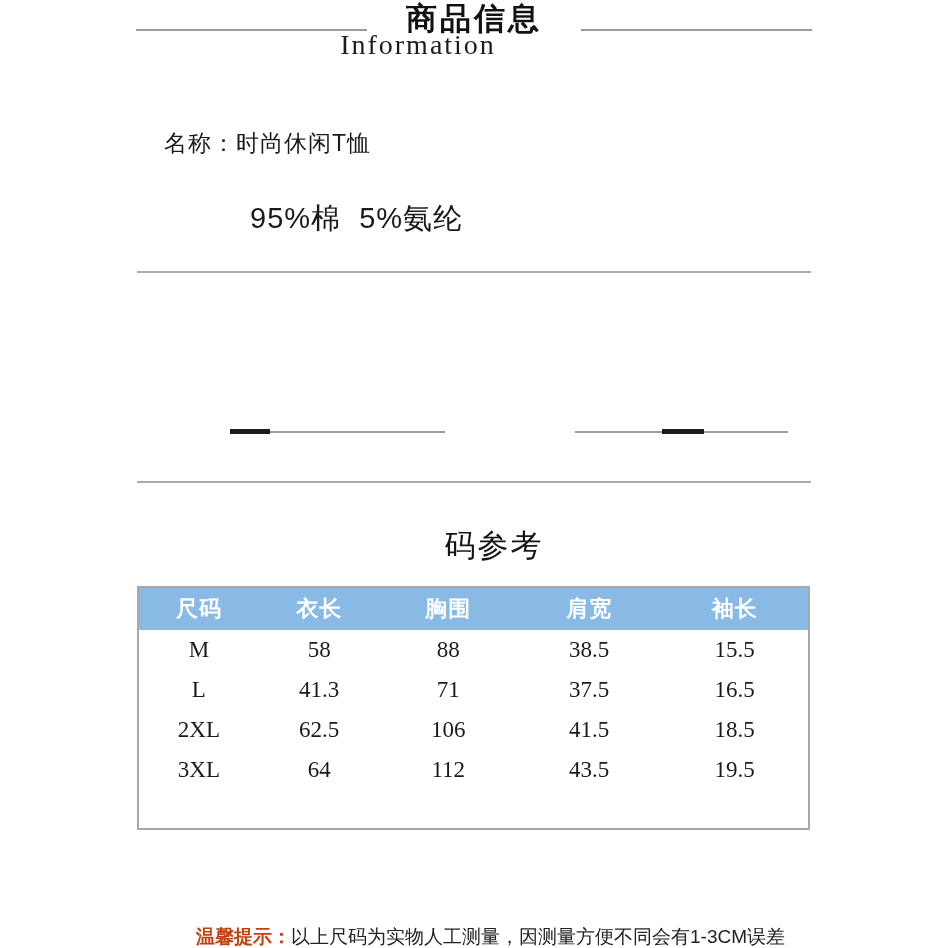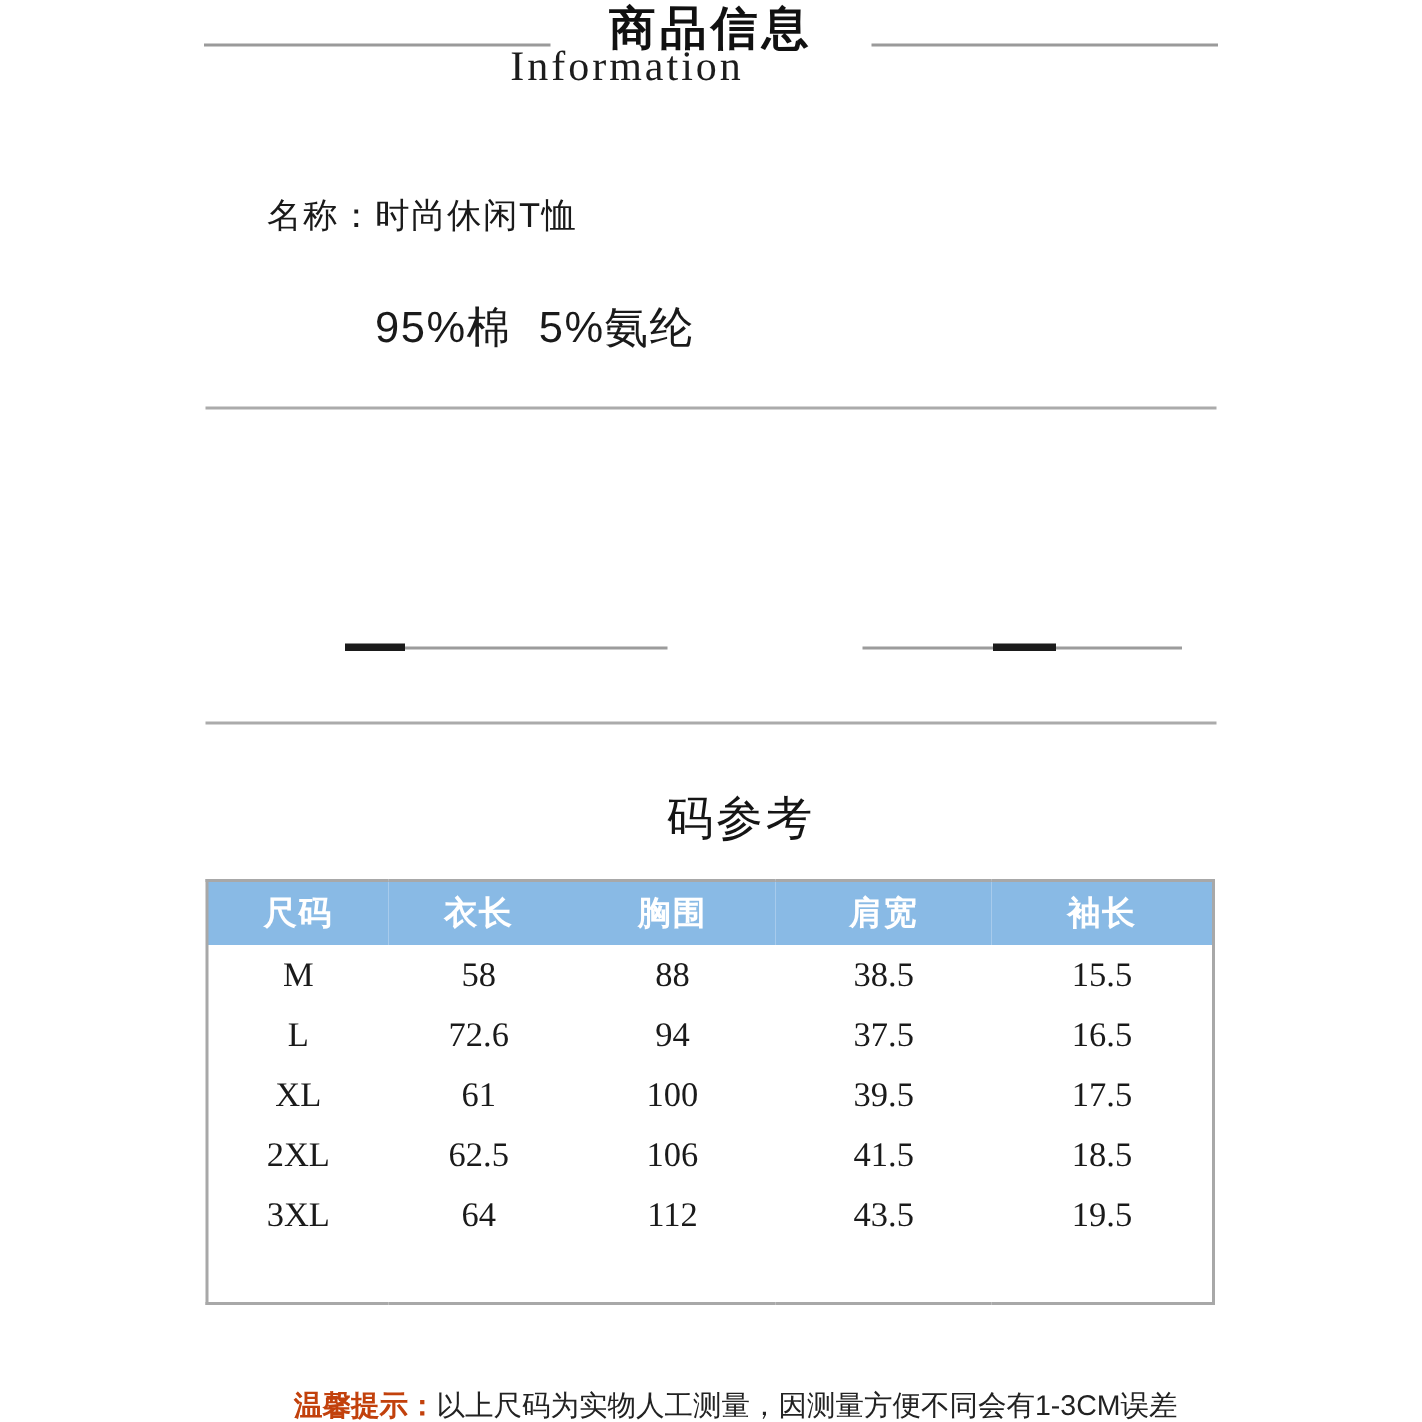--- a/index.html
+++ b/index.html
@@ -28,21 +28,21 @@
   .title-en{
     left:0;top:29px;width:836px;
     text-align:center;
     font-family:"Liberation Serif",serif;
     font-size:28px;font-weight:400;
     letter-spacing:2px;
     color:#1c1c1c;
   }
 
   
-  .name-line{left:178px;top:128px;font-size:23px;letter-spacing:1px;}
+  .name-line{left:164px;top:128px;font-size:23px;letter-spacing:1px;}
   .material-line{left:250px;top:199px;font-size:29px;letter-spacing:1px;white-space:pre;}
 
   
   .divider{height:2px;background:#ababab;left:137px;width:674px;}
   .divider.d1{top:271px;}
   .divider.d2{top:481px;}
 
   .deco{height:6px;top:429px;}
   .deco .thin{position:absolute;left:0;right:0;top:2px;height:2px;background:#9c9c9c;}
   .deco .thick{position:absolute;top:0;height:5px;background:#1b1b1b;}
@@ -138,31 +138,24 @@
       <tbody>
         <tr>
           <td>M</td>
           <td>58</td>
           <td>88</td>
           <td>38.5</td>
           <td>15.5</td>
         </tr>
         <tr>
           <td>L</td>
-          <td>72.6</td>
-          <td>94</td>
+          <td>41.3</td>
+          <td>71</td>
           <td>37.5</td>
           <td>16.5</td>
-        </tr>
-        <tr>
-          <td>XL</td>
-          <td>61</td>
-          <td>100</td>
-          <td>39.5</td>
-          <td>17.5</td>
         </tr>
         <tr>
           <td>2XL</td>
           <td>62.5</td>
           <td>106</td>
           <td>41.5</td>
           <td>18.5</td>
         </tr>
         <tr>
           <td>3XL</td>

